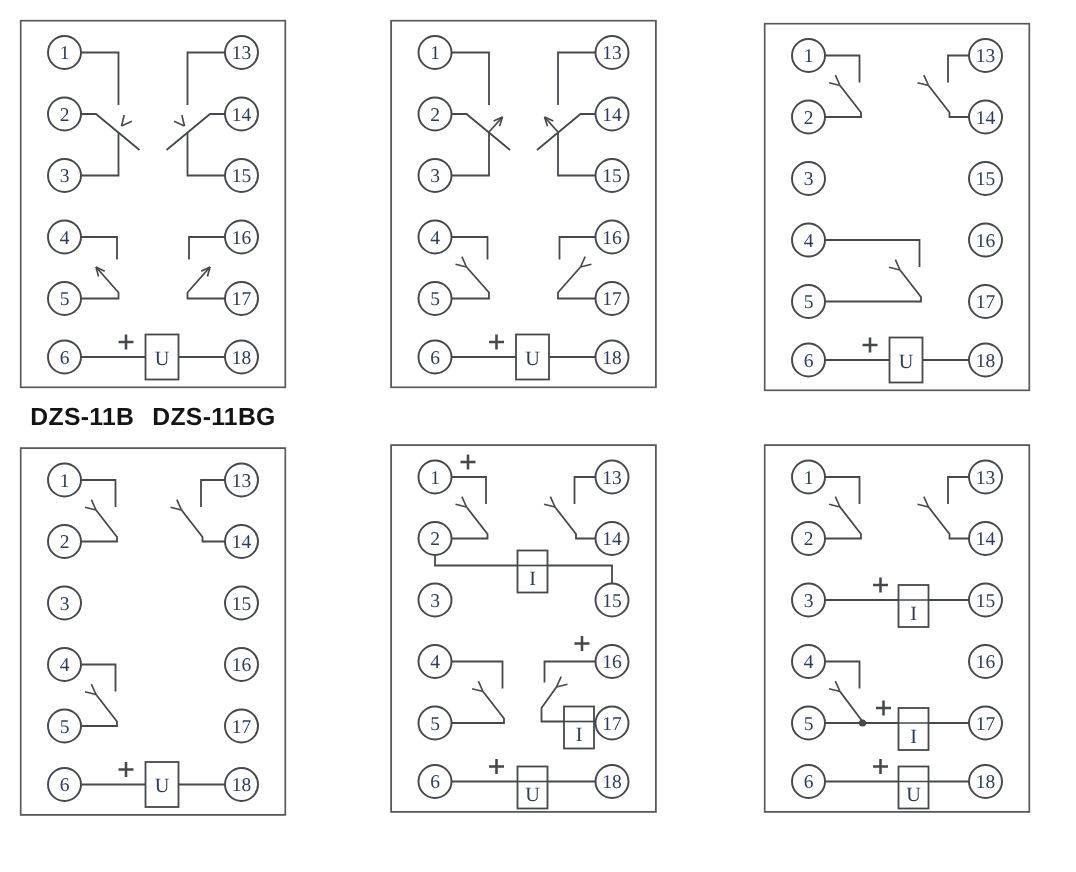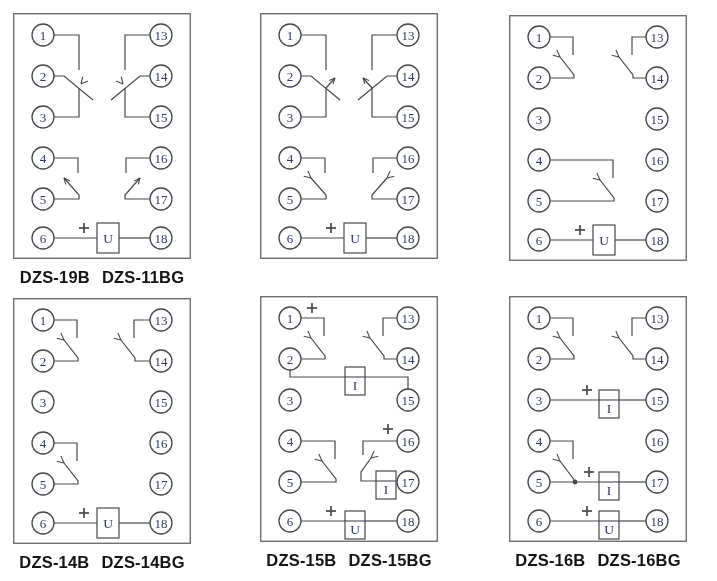--- a/index.html
+++ b/index.html
@@ -61,21 +61,21 @@
         <text x="148" y="67.5" text-anchor="middle" fill="#2e3b5e" class="tnum">14</text>
         <circle cx="148" cy="104" r="11" fill="#ffffff" stroke="#45484d" stroke-width="1.3"></circle>
         <text x="148" y="108.5" text-anchor="middle" fill="#2e3b5e" class="tnum">15</text>
         <circle cx="148" cy="145" r="11" fill="#ffffff" stroke="#45484d" stroke-width="1.3"></circle>
         <text x="148" y="149.5" text-anchor="middle" fill="#2e3b5e" class="tnum">16</text>
         <circle cx="148" cy="186" r="11" fill="#ffffff" stroke="#45484d" stroke-width="1.3"></circle>
         <text x="148" y="190.5" text-anchor="middle" fill="#2e3b5e" class="tnum">17</text>
         <circle cx="148" cy="225" r="11" fill="#ffffff" stroke="#45484d" stroke-width="1.3"></circle>
         <text x="148" y="229.5" text-anchor="middle" fill="#2e3b5e" class="tnum">18</text>
       </svg><div class="panel-label">
-        <span>DZS-19B</span>
+        <span>DZS-11B</span>
         <span>DZS-11BG</span>
       </div></div>
     <div class="cell" style="left: 260px; top: 13px;"><svg width="178" height="246" viewBox="0 0 178 246">
         <rect x="0.75" y="0.75" width="176.5" height="244.5" fill="none" stroke="#55585c" stroke-width="1.2"></rect>
         <path d="M41,22 H66 V57" fill="none" stroke="#45484d" stroke-width="1.2"></path>
         <path d="M41,63 H51 L80,87" fill="none" stroke="#45484d" stroke-width="1.2"></path>
         <path d="M41,104 H66 V75" fill="none" stroke="#45484d" stroke-width="1.2"></path>
         <path d="M66,75 L75,65" fill="none" stroke="#45484d" stroke-width="1.2"></path>
         <line x1="75" y1="65" x2="73.0" y2="71.2" stroke="#45484d" stroke-width="1.1"></line>
         <line x1="75" y1="65" x2="69.1" y2="67.6" stroke="#45484d" stroke-width="1.1"></line>
@@ -206,24 +206,21 @@
         <circle cx="148" cy="63" r="11" fill="#ffffff" stroke="#45484d" stroke-width="1.3"></circle>
         <text x="148" y="67.5" text-anchor="middle" fill="#2e3b5e" class="tnum">14</text>
         <circle cx="148" cy="104" r="11" fill="#ffffff" stroke="#45484d" stroke-width="1.3"></circle>
         <text x="148" y="108.5" text-anchor="middle" fill="#2e3b5e" class="tnum">15</text>
         <circle cx="148" cy="145" r="11" fill="#ffffff" stroke="#45484d" stroke-width="1.3"></circle>
         <text x="148" y="149.5" text-anchor="middle" fill="#2e3b5e" class="tnum">16</text>
         <circle cx="148" cy="186" r="11" fill="#ffffff" stroke="#45484d" stroke-width="1.3"></circle>
         <text x="148" y="190.5" text-anchor="middle" fill="#2e3b5e" class="tnum">17</text>
         <circle cx="148" cy="225" r="11" fill="#ffffff" stroke="#45484d" stroke-width="1.3"></circle>
         <text x="148" y="229.5" text-anchor="middle" fill="#2e3b5e" class="tnum">18</text>
-      </svg><div class="panel-label">
-        <span>DZS-14B</span>
-        <span>DZS-14BG</span>
-      </div></div>
+      </svg></div>
     <div class="cell" style="left: 260px; top: 296px;"><svg width="178" height="246" viewBox="0 0 178 246">
         <rect x="0.75" y="0.75" width="176.5" height="244.5" fill="none" stroke="#55585c" stroke-width="1.2"></rect>
         <line x1="47" y1="12" x2="57" y2="12" stroke="#45484d" stroke-width="1.7"></line>
         <line x1="52" y1="7" x2="52" y2="17" stroke="#45484d" stroke-width="1.7"></line>
         <path d="M41,22 H64 V40" fill="none" stroke="#45484d" stroke-width="1.2"></path>
         <path d="M41,63 H65 V60 L51,42" fill="none" stroke="#45484d" stroke-width="1.2"></path>
         <line x1="51" y1="42" x2="43.7" y2="40.2" stroke="#45484d" stroke-width="1.1"></line>
         <line x1="51" y1="42" x2="47.9" y2="35.1" stroke="#45484d" stroke-width="1.1"></line>
         <path d="M137,22 H123 V40" fill="none" stroke="#45484d" stroke-width="1.2"></path>
         <path d="M137,63 H124 V60 L110,42" fill="none" stroke="#45484d" stroke-width="1.2"></path>
@@ -272,24 +269,21 @@
         <circle cx="148" cy="63" r="11" fill="#ffffff" stroke="#45484d" stroke-width="1.3"></circle>
         <text x="148" y="67.5" text-anchor="middle" fill="#2e3b5e" class="tnum">14</text>
         <circle cx="148" cy="104" r="11" fill="#ffffff" stroke="#45484d" stroke-width="1.3"></circle>
         <text x="148" y="108.5" text-anchor="middle" fill="#2e3b5e" class="tnum">15</text>
         <circle cx="148" cy="145" r="11" fill="#ffffff" stroke="#45484d" stroke-width="1.3"></circle>
         <text x="148" y="149.5" text-anchor="middle" fill="#2e3b5e" class="tnum">16</text>
         <circle cx="148" cy="186" r="11" fill="#ffffff" stroke="#45484d" stroke-width="1.3"></circle>
         <text x="148" y="190.5" text-anchor="middle" fill="#2e3b5e" class="tnum">17</text>
         <circle cx="148" cy="225" r="11" fill="#ffffff" stroke="#45484d" stroke-width="1.3"></circle>
         <text x="148" y="229.5" text-anchor="middle" fill="#2e3b5e" class="tnum">18</text>
-      </svg><div class="panel-label">
-        <span>DZS-15B</span>
-        <span>DZS-15BG</span>
-      </div></div>
+      </svg></div>
     <div class="cell" style="left: 509px; top: 296px;"><svg width="178" height="246" viewBox="0 0 178 246">
         <rect x="0.75" y="0.75" width="176.5" height="244.5" fill="none" stroke="#55585c" stroke-width="1.2"></rect>
         <path d="M41,22 H64 V40" fill="none" stroke="#45484d" stroke-width="1.2"></path>
         <path d="M41,63 H65 V60 L51,42" fill="none" stroke="#45484d" stroke-width="1.2"></path>
         <line x1="51" y1="42" x2="43.7" y2="40.2" stroke="#45484d" stroke-width="1.1"></line>
         <line x1="51" y1="42" x2="47.9" y2="35.1" stroke="#45484d" stroke-width="1.1"></line>
         <path d="M137,22 H123 V40" fill="none" stroke="#45484d" stroke-width="1.2"></path>
         <path d="M137,63 H124 V60 L110,42" fill="none" stroke="#45484d" stroke-width="1.2"></path>
         <line x1="110" y1="42" x2="102.7" y2="40.2" stroke="#45484d" stroke-width="1.1"></line>
         <line x1="110" y1="42" x2="106.9" y2="35.1" stroke="#45484d" stroke-width="1.1"></line>
@@ -336,17 +330,14 @@
         <circle cx="148" cy="63" r="11" fill="#ffffff" stroke="#45484d" stroke-width="1.3"></circle>
         <text x="148" y="67.5" text-anchor="middle" fill="#2e3b5e" class="tnum">14</text>
         <circle cx="148" cy="104" r="11" fill="#ffffff" stroke="#45484d" stroke-width="1.3"></circle>
         <text x="148" y="108.5" text-anchor="middle" fill="#2e3b5e" class="tnum">15</text>
         <circle cx="148" cy="145" r="11" fill="#ffffff" stroke="#45484d" stroke-width="1.3"></circle>
         <text x="148" y="149.5" text-anchor="middle" fill="#2e3b5e" class="tnum">16</text>
         <circle cx="148" cy="186" r="11" fill="#ffffff" stroke="#45484d" stroke-width="1.3"></circle>
         <text x="148" y="190.5" text-anchor="middle" fill="#2e3b5e" class="tnum">17</text>
         <circle cx="148" cy="225" r="11" fill="#ffffff" stroke="#45484d" stroke-width="1.3"></circle>
         <text x="148" y="229.5" text-anchor="middle" fill="#2e3b5e" class="tnum">18</text>
-      </svg><div class="panel-label">
-        <span>DZS-16B</span>
-        <span>DZS-16BG</span>
-      </div></div>
+      </svg></div>
   </div>
 
 </body></html>

